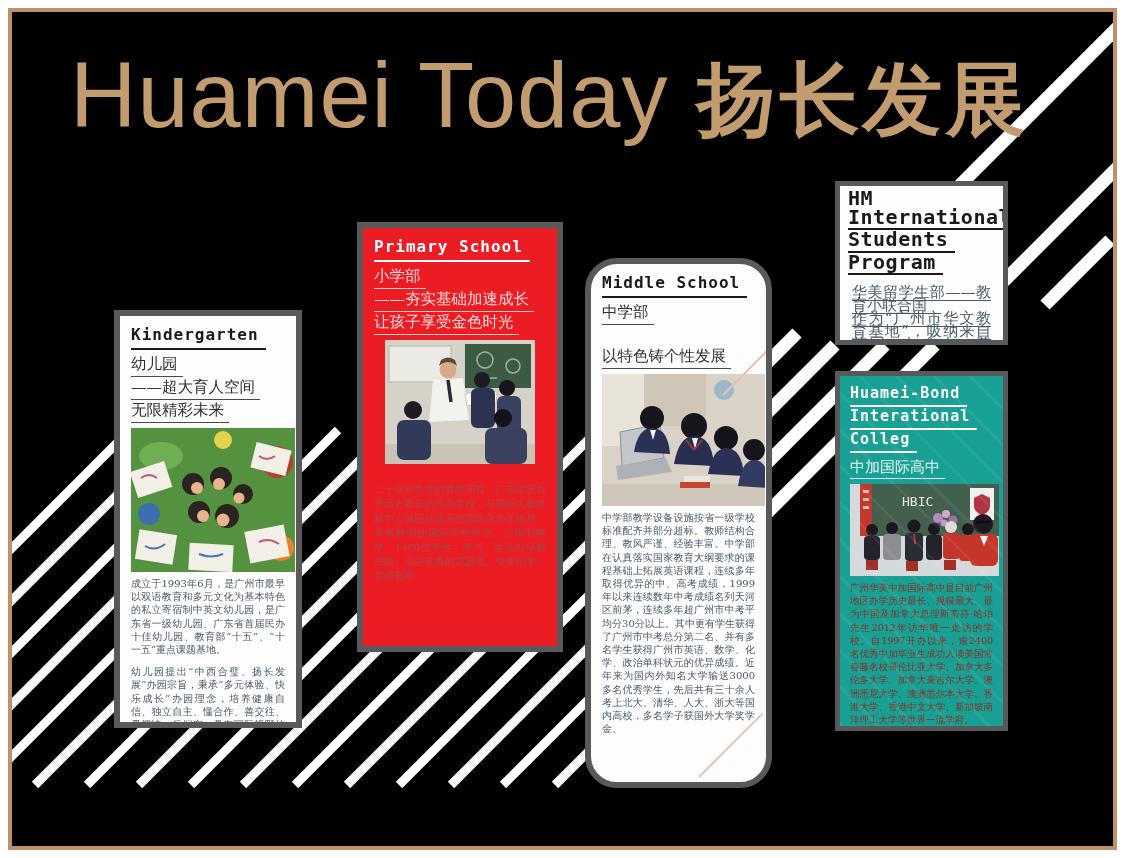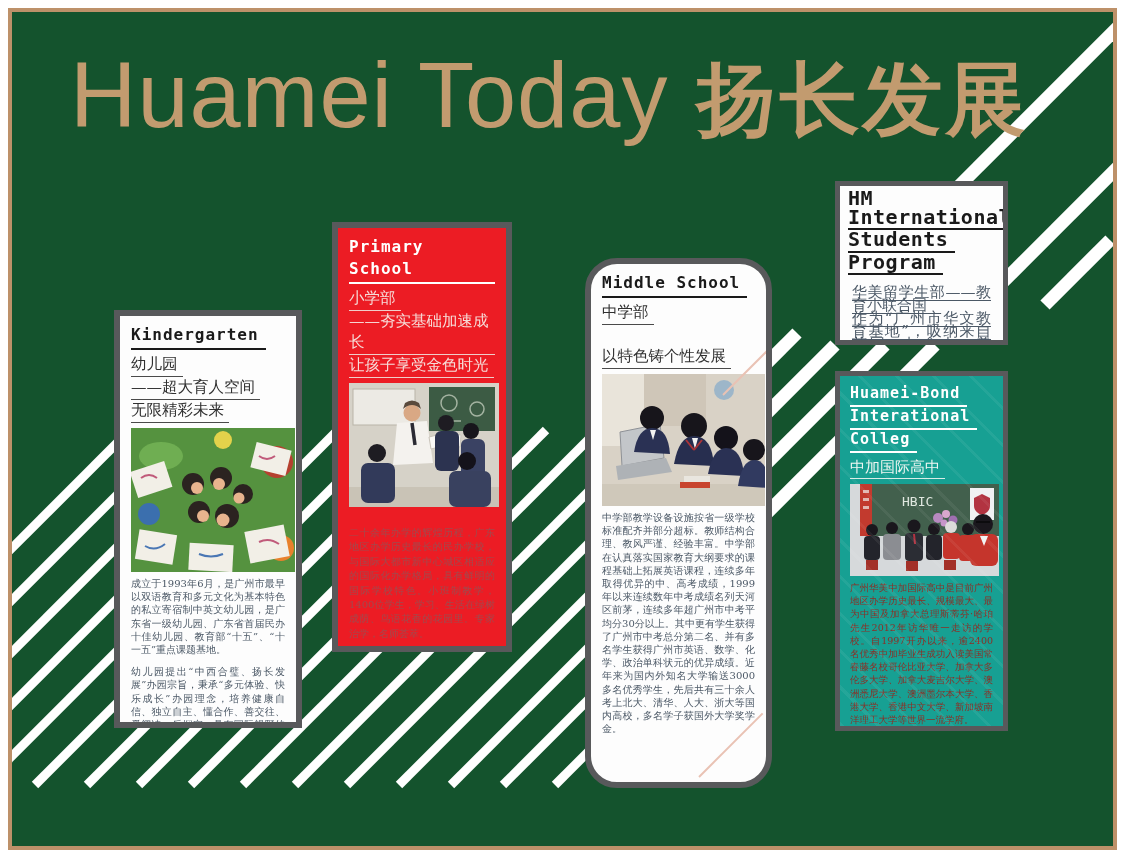--- a/index.html
+++ b/index.html
@@ -1,19 +1,19 @@
 <!DOCTYPE html>
 <html><head>
 <meta charset="utf-8">
 <style>
   html,body{margin:0;padding:0;background:#ffffff;}
   .page{position:relative;width:1125px;height:858px;background:#ffffff;overflow:hidden;
         font-family:"DejaVu Serif",serif;}
   .poster{position:absolute;left:8px;top:8px;width:1101px;height:834px;
-          background:#14532d;border:4px solid #bd9169;overflow:hidden;}
+          background:#000000;border:4px solid #bd9169;overflow:hidden;}
   .stripes{position:absolute;left:0;top:0;width:1101px;height:834px;}
   
   .title{position:absolute;left:58px;top:18px;width:1030px;display:flex;align-items:baseline;
          gap:28px;color:#c29b6f;white-space:nowrap;z-index:2;}
   .title-en{font-family:"Liberation Sans",sans-serif;font-size:92px;font-weight:400;letter-spacing:1px;line-height:130px;}
   .title-zh{font-family:"DejaVu Sans",sans-serif;font-size:80px;font-weight:800;letter-spacing:3px;line-height:130px;}
   
   .card{position:absolute;background:#fdfdfd;border:6px solid #58595b;box-sizing:border-box;
         overflow:hidden;z-index:3;}
   .card-inner{padding:6px 11px 8px 11px;position:relative;}
@@ -46,21 +46,21 @@
   .card-hm .card-title{font-size:20px;line-height:18.5px;letter-spacing:0.5px;margin:0 0 11px 0;}
   .card-hm .hm-text{font-size:15px;line-height:12.9px;color:#4b5866;text-align:justify;
       text-decoration:underline;text-underline-offset:3px;text-decoration-thickness:1px;margin:4px;}
   .card-hm .hm-sub{display:block;}
   .card-bond{border-width:5px;}
   .card-bond .card-inner{padding:6px 10px;}
   
   .pink-line{position:absolute;height:2px;background:#e9c2b4;transform:rotate(-45deg);transform-origin:left center;}
   
   .card-k{left:102px;top:298px;width:188px;height:418px;}
-  .card-p{left:320px;top:210px;width:180px;height:430px;}
+  .card-p{left:345px;top:210px;width:206px;height:430px;}
   .card-m{left:573px;top:246px;width:187px;height:530px;border-radius:32px;}
   .card-hm{left:823px;top:169px;width:173px;height:164px;}
   .card-bond{left:823px;top:359px;width:173px;height:360px;}
 </style>
 </head>
 <body>
 
 <div class="page">
   <div class="poster">
 

